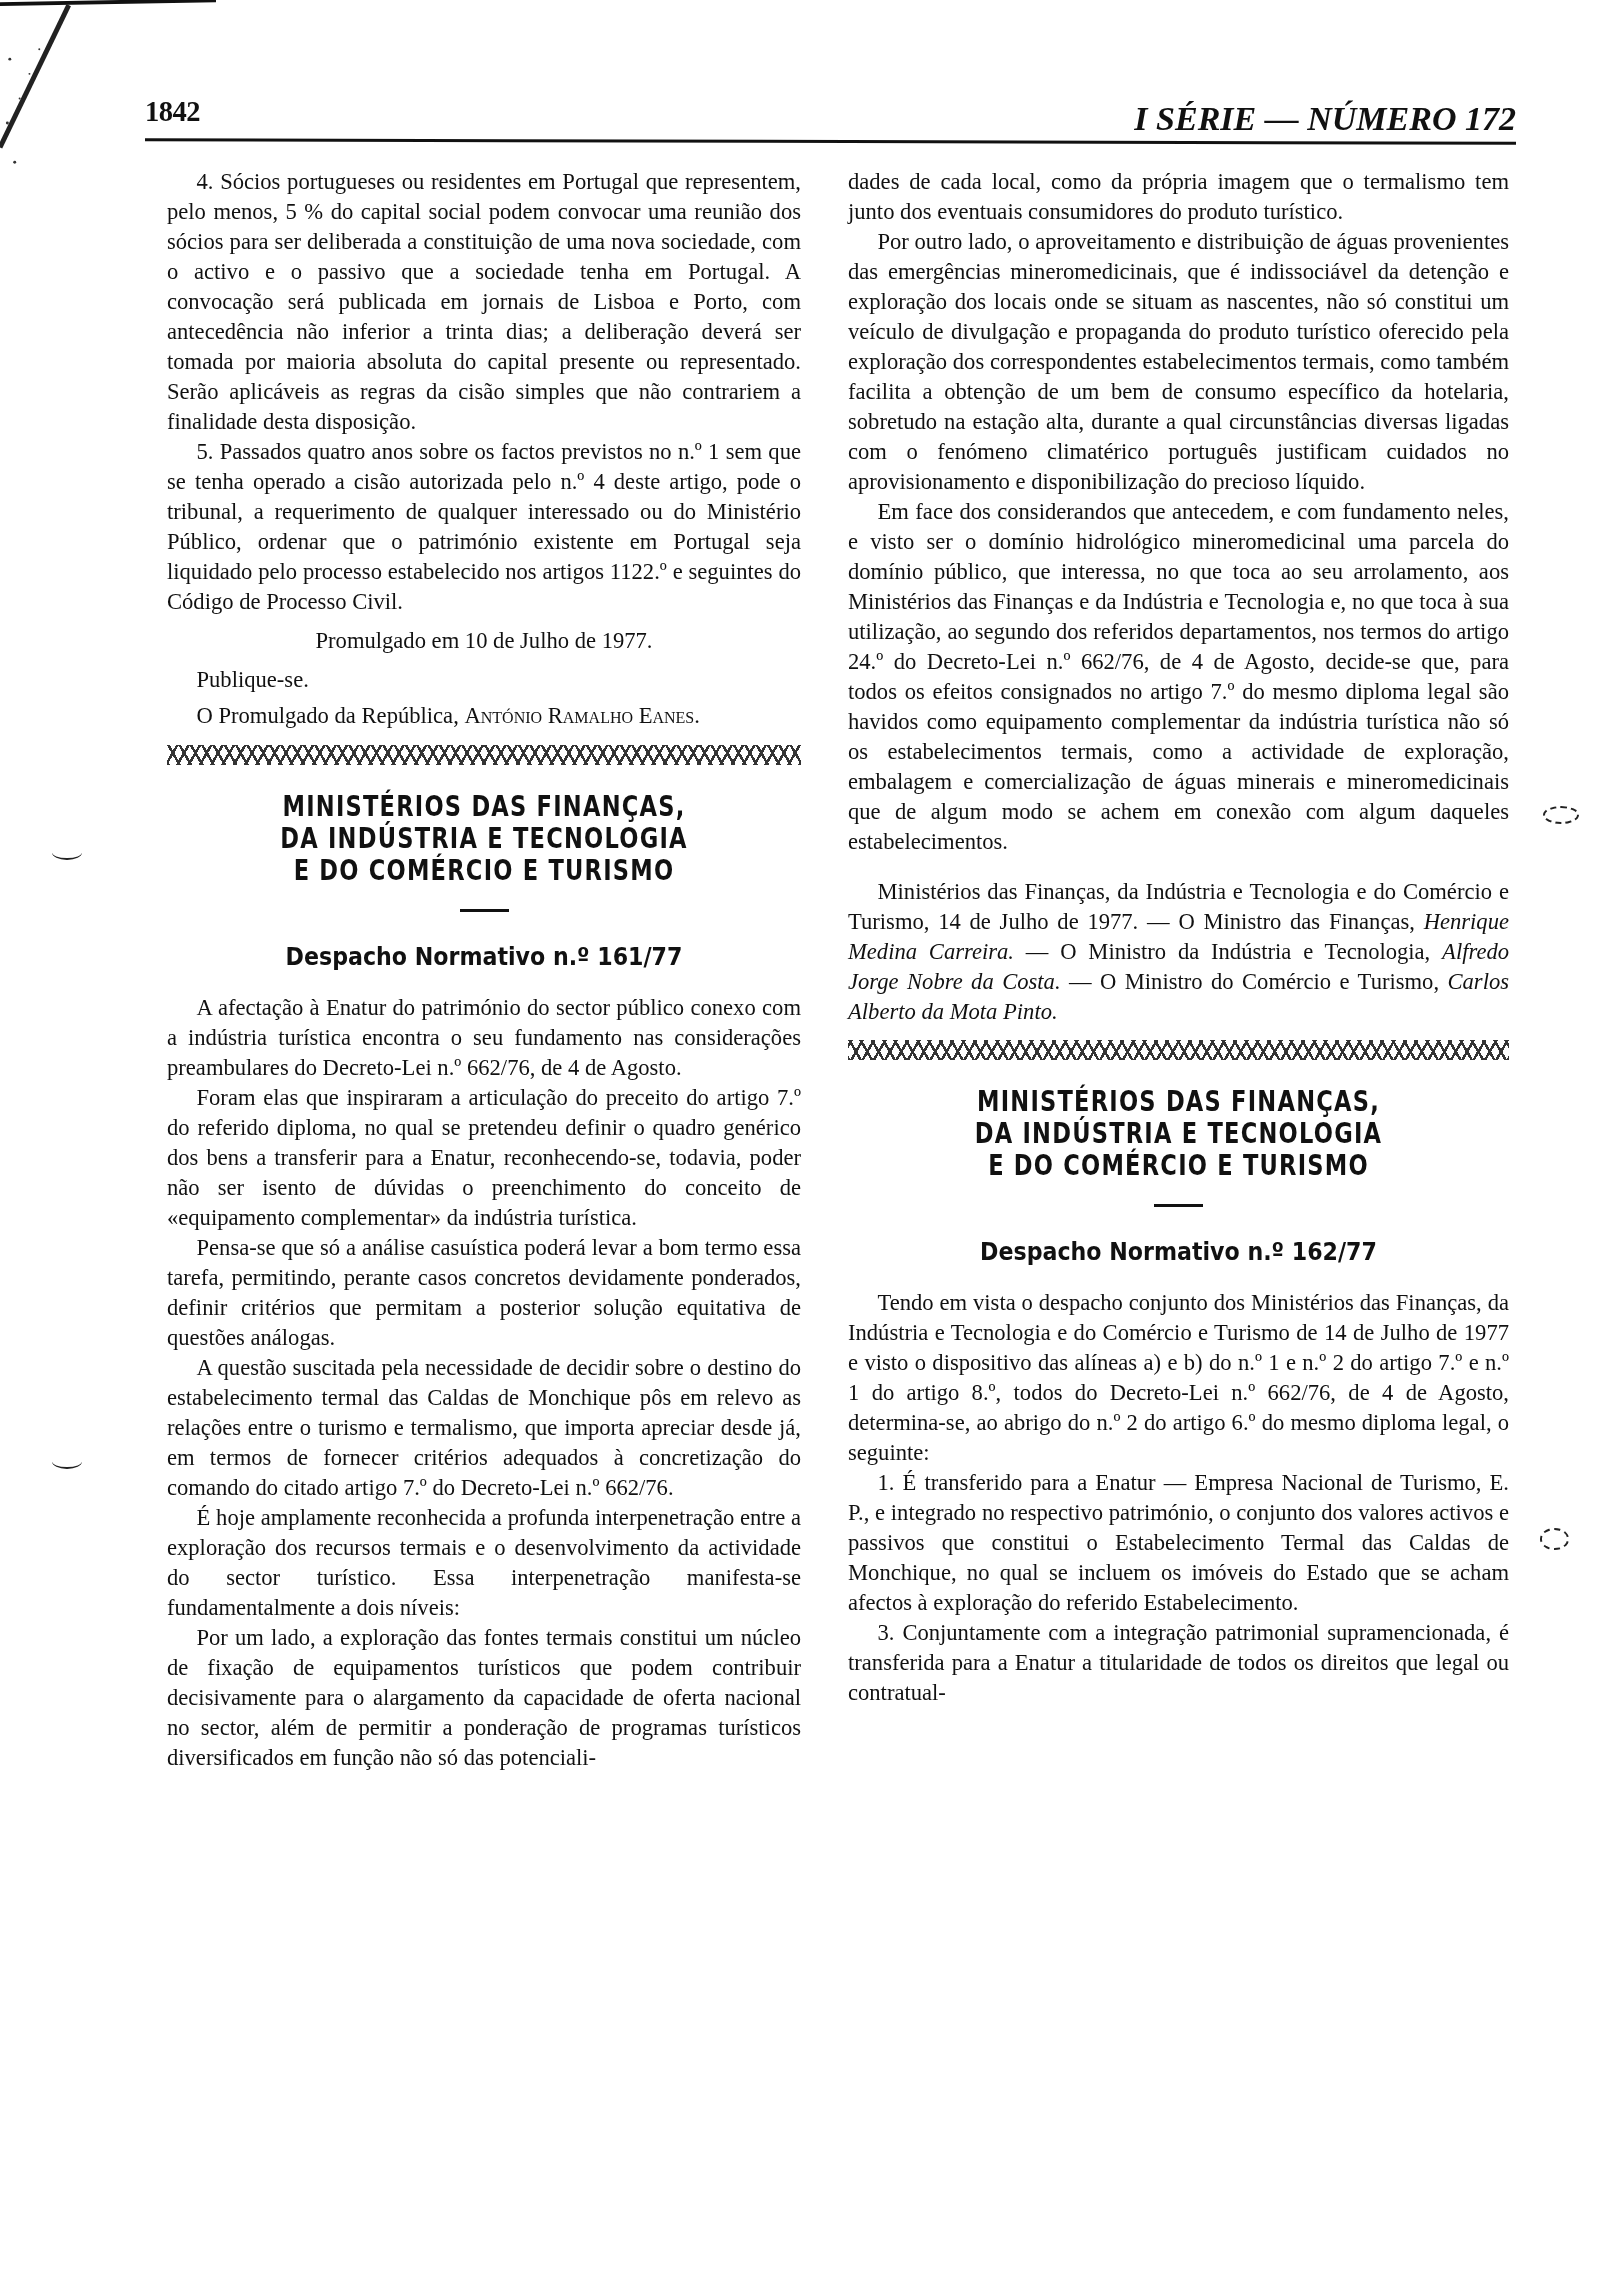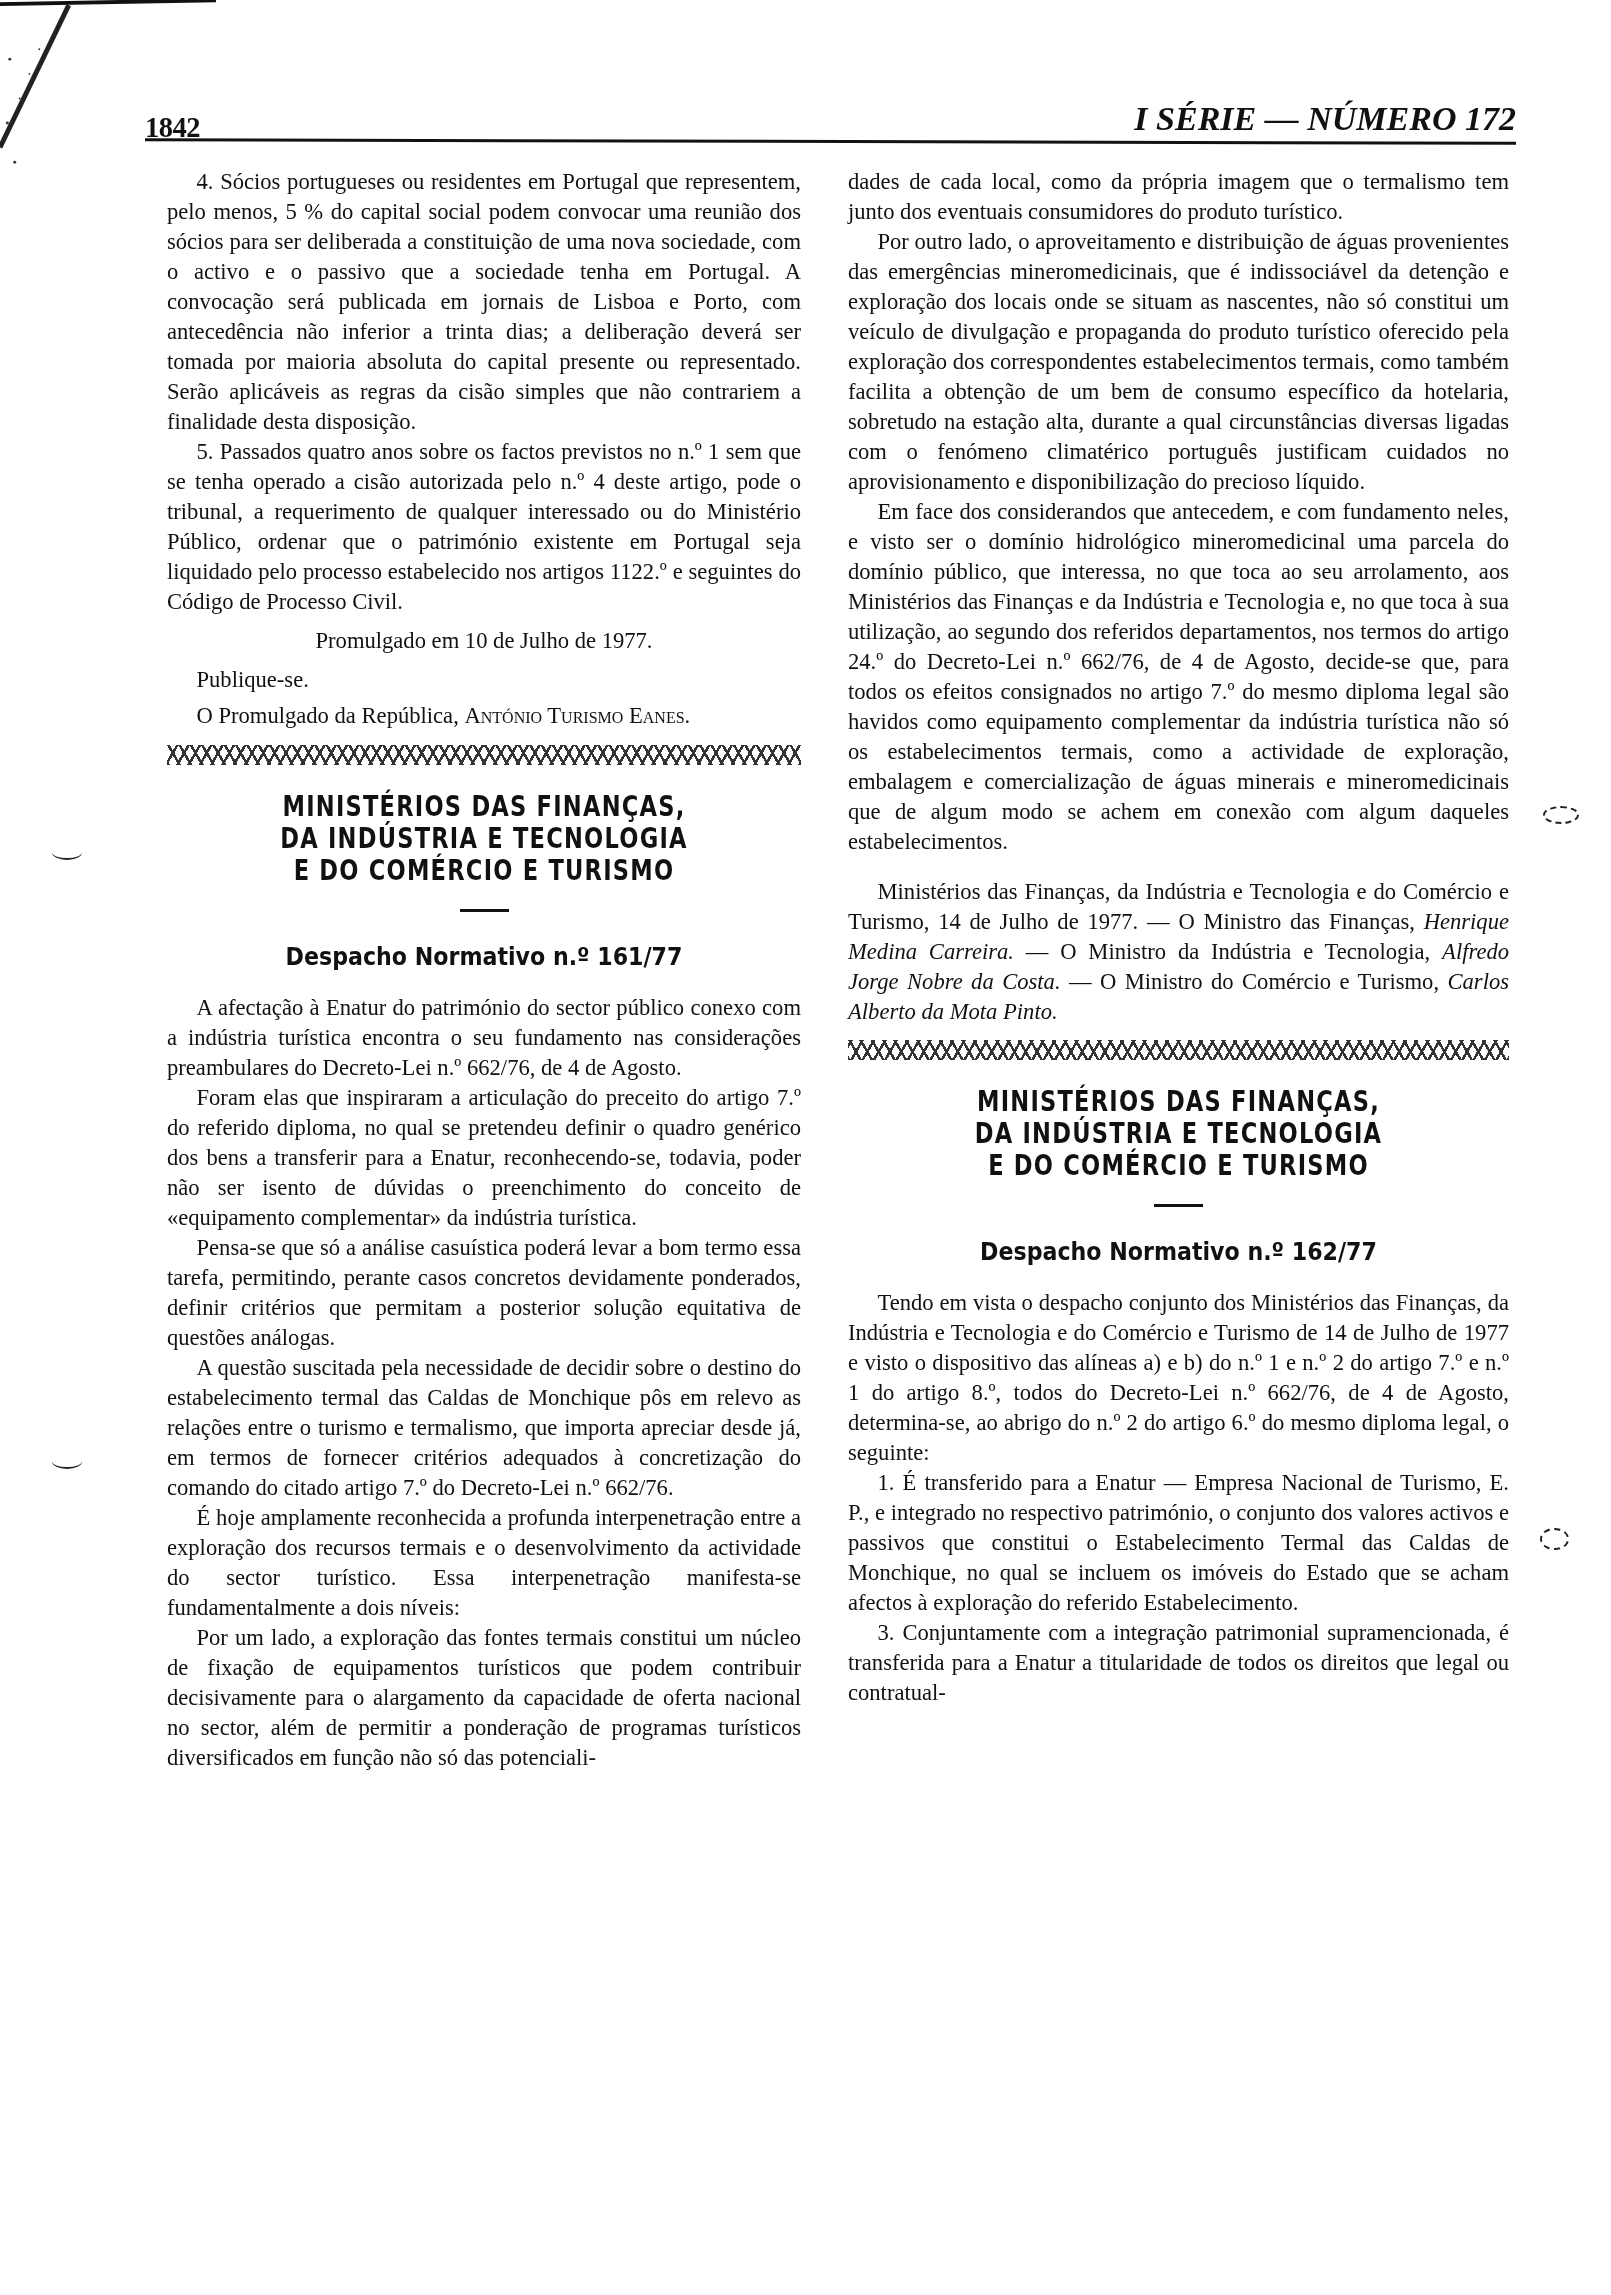--- a/index.html
+++ b/index.html
@@ -9,21 +9,21 @@
     color: #111111;
   }
   .scan-edge {
     position: absolute; left: 0; top: 0; width: 216px; height: 187px;
     pointer-events: none;
   }
   .header {
     position: absolute; left: 145px; top: 96px; width: 1371px; height: 44px;
   }
   .page-num {
-    position: absolute; left: 0; top: 16px;
+    position: absolute; left: 0; top: 0;
     font-size: 28.5px; font-weight: bold; letter-spacing: -0.5px;
   }
   .series {
     position: absolute; right: 0; top: 3.9px;
     font-size: 34px; font-style: italic; font-weight: bold;
   }
   .header-rule {
     position: absolute; left: 145px; top: 140px; width: 1371px; height: 2.5px;
     background: #111;
     transform: skewY(0.15deg);
@@ -93,21 +93,21 @@
   <span class="series">I SÉRIE — NÚMERO 172</span>
 </div>
 <div class="header-rule"></div>
 
 <div class="col col-left">
   <p class="para">4. Sócios portugueses ou residentes em Portugal que representem, pelo menos, 5 % do capital social podem convocar uma reunião dos sócios para ser deliberada a constituição de uma nova sociedade, com o activo e o passivo que a sociedade tenha em Portugal. A convocação será publicada em jornais de Lisboa e Porto, com antecedência não inferior a trinta dias; a deliberação deverá ser tomada por maioria absoluta do capital presente ou representado. Serão aplicáveis as regras da cisão simples que não contrariem a finalidade desta disposição.</p>
   <p class="para">5. Passados quatro anos sobre os factos previstos no n.º 1 sem que se tenha operado a cisão autorizada pelo n.º 4 deste artigo, pode o tribunal, a requerimento de qualquer interessado ou do Ministério Público, ordenar que o património existente em Portugal seja liquidado pelo processo estabelecido nos artigos 1122.º e seguintes do Código de Processo Civil.</p>
   <p class="centered">Promulgado em 10 de Julho de 1977.</p>
   <p class="para">Publique-se.</p>
   <p class="para" style="margin-top:6.9px">
-    <span>O Promulgado da República, </span><span class="smallcaps">António Turismo Eanes.</span>
+    <span>O Promulgado da República, </span><span class="smallcaps">António Ramalho Eanes.</span>
   </p>
   <div class="divider-orn"></div>
 
   <p class="ministry-head">MINISTÉRIOS DAS FINANÇAS,</p>
   <p class="ministry-head">DA INDÚSTRIA E TECNOLOGIA</p>
   <p class="ministry-head">E DO COMÉRCIO E TURISMO</p>
   <div class="short-rule"></div>
   <p class="despacho-title">Despacho Normativo n.º 161/77</p>
 
   <p class="para">A afectação à Enatur do património do sector público conexo com a indústria turística encontra o seu fundamento nas considerações preambulares do Decreto-Lei n.º 662/76, de 4 de Agosto.</p>

